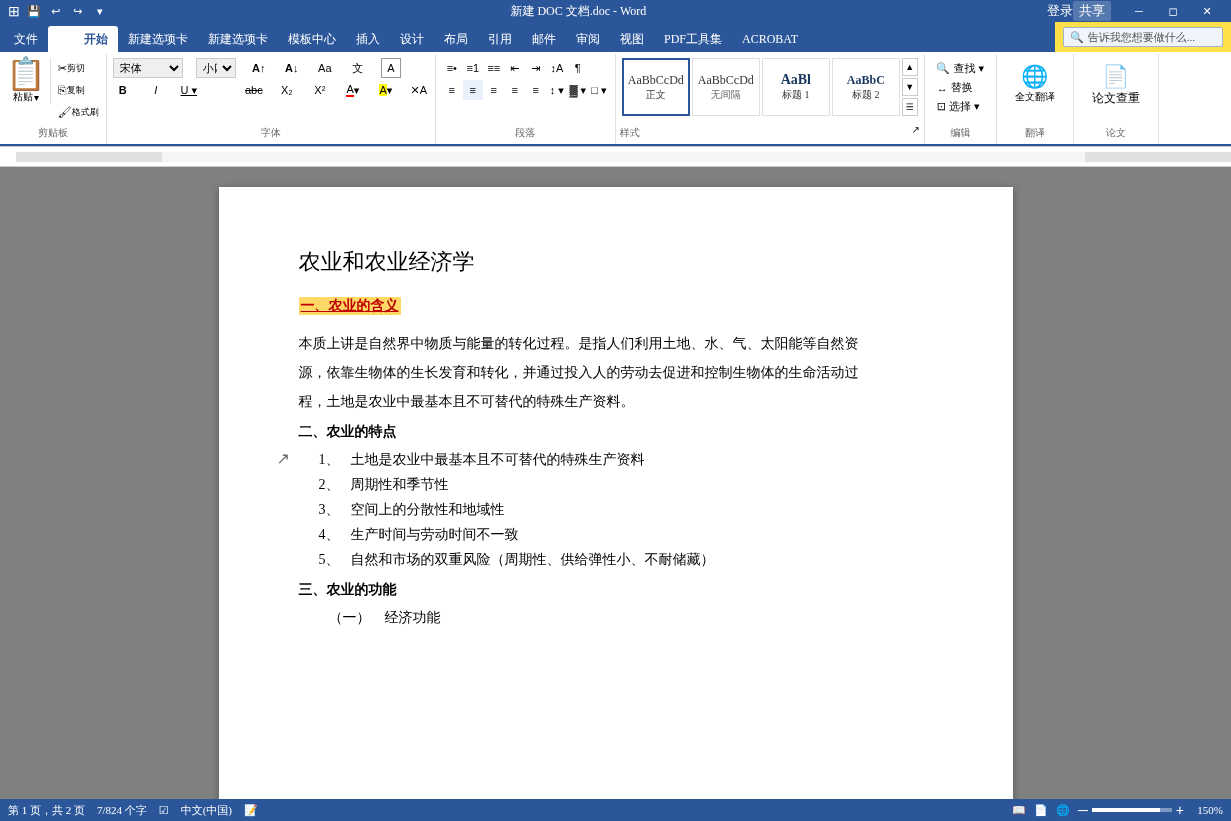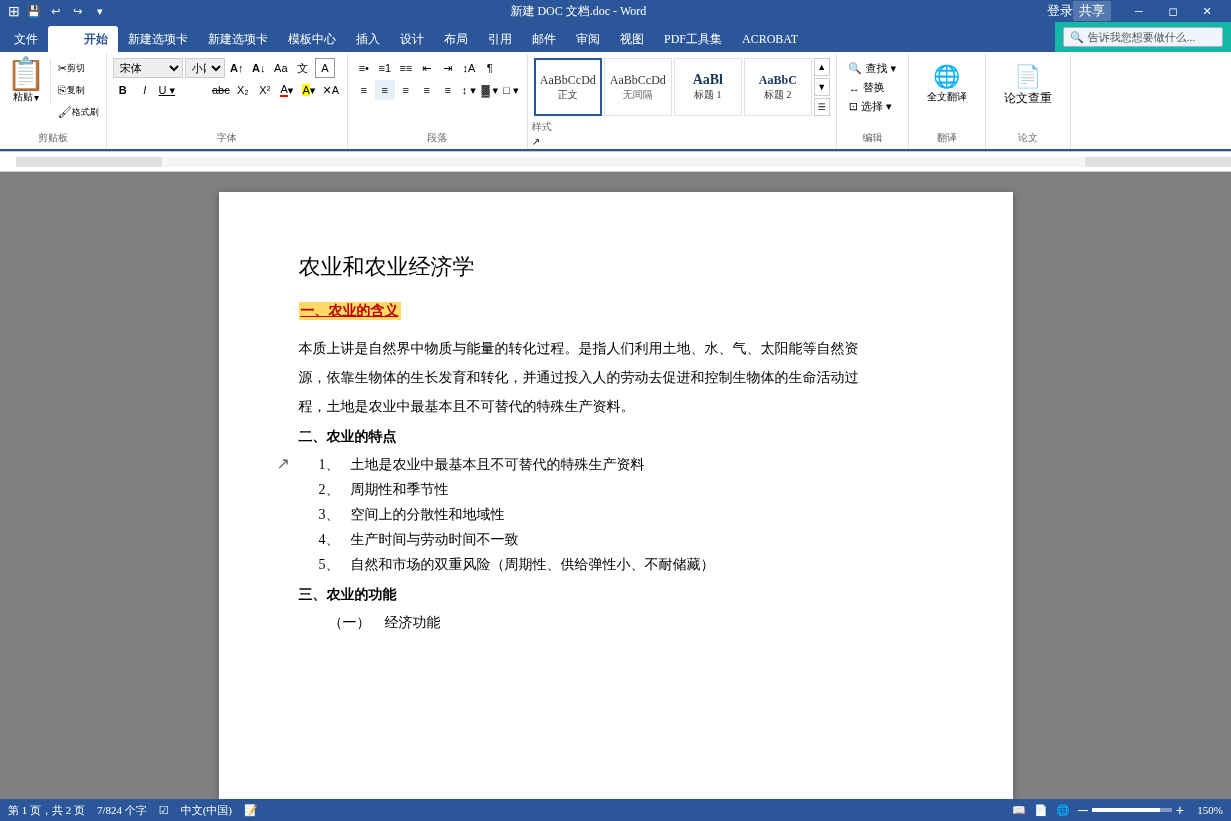--- a/index.html
+++ b/index.html
@@ -41,21 +41,21 @@
     }
     .ribbon-tab.active { background: white; color: #2b579a; font-weight: bold; padding-left: 36px; }
 
     .ribbon-content { background: white; padding: 2px 0 0 0; display: flex; align-items: stretch; min-height: 90px; border-bottom: 2px solid #2b579a; }
     .ribbon-group { display: flex; flex-direction: column; align-items: center; padding: 2px 4px; border-right: 1px solid #e0e0e0; }
     .ribbon-group-items { display: flex; align-items: flex-start; flex: 1; gap: 2px; padding: 2px; }
     .ribbon-group-label { font-size: 10px; color: #666; margin-top: auto; padding: 2px 0; }
 
     
     .font-controls { display: flex; flex-direction: column; gap: 2px; }
-    .font-row { display: flex; align-items: center; gap: 2px; }
+    .font-row { display: flex; align-items: center; gap: 13px; }
     .font-select { height: 20px; font-size: 11px; border: 1px solid #ccc; padding: 0 2px; min-width: 70px; }
     .font-size-select { height: 20px; font-size: 11px; border: 1px solid #ccc; padding: 0 2px; width: 40px; }
     .small-btn { height: 20px; min-width: 20px; border: 1px solid transparent; background: white; cursor: pointer; font-size: 11px; display: flex; align-items: center; justify-content: center; }
     .bold { font-weight: bold; }
     .italic-style { font-style: italic; }
     .underline-style { text-decoration: underline; }
 
     
     .para-btns { display: flex; flex-direction: column; gap: 2px; }
     .para-row { display: flex; align-items: center; gap: 1px; }
@@ -156,21 +156,21 @@
       <span style="cursor:pointer;">登录</span>
       <span style="cursor:pointer;background:rgba(255,255,255,0.2);padding:1px 6px;border-radius:2px;">共享</span>
     </div>
     <div class="title-btn">─</div>
     <div class="title-btn">◻</div>
     <div class="title-btn close">✕</div>
   </div>
 </div>
 
 <div class="ribbon">
-  <div style="display:flex; align-items:center; background:#14b8a6;">
+  <div style="display:flex; align-items:center; background:#fde047;">
     <div class="ribbon-tabs" style="flex:1; height:30px; display:flex; align-items:flex-end; padding-left:4px;">
       <div class="ribbon-tab" style="color:white; padding: 4px 10px;">文件</div>
       <div class="ribbon-tab active">开始</div>
       <div class="ribbon-tab">新建选项卡</div>
       <div class="ribbon-tab">新建选项卡</div>
       <div class="ribbon-tab">模板中心</div>
       <div class="ribbon-tab">插入</div>
       <div class="ribbon-tab">设计</div>
       <div class="ribbon-tab">布局</div>
       <div class="ribbon-tab">引用</div>
@@ -296,21 +296,21 @@
             <div style="font-size:12px;font-weight:bold;color:#17375e;">AaBbC</div>
             <div style="font-size:10px;color:#333;">标题 2</div>
           </div>
           <div class="style-arrow">
             <button class="style-arrow-btn">▲</button>
             <button class="style-arrow-btn">▼</button>
             <button class="style-arrow-btn">☰</button>
           </div>
         </div>
       </div>
-      <div style="display:flex;align-items:flex-start;justify-content:space-between;width:100%;flex-direction:column;">
+      <div style="display:flex;align-items:flex-start;justify-content:space-between;width:100%;">
         <div class="ribbon-group-label">样式</div>
         <div style="font-size:10px;cursor:pointer;">↗</div>
       </div>
     </div>
 
     <div class="ribbon-group">
       <div class="ribbon-group-items">
         <div class="edit-group">
           <div class="edit-btn">
             <span>🔍</span>

